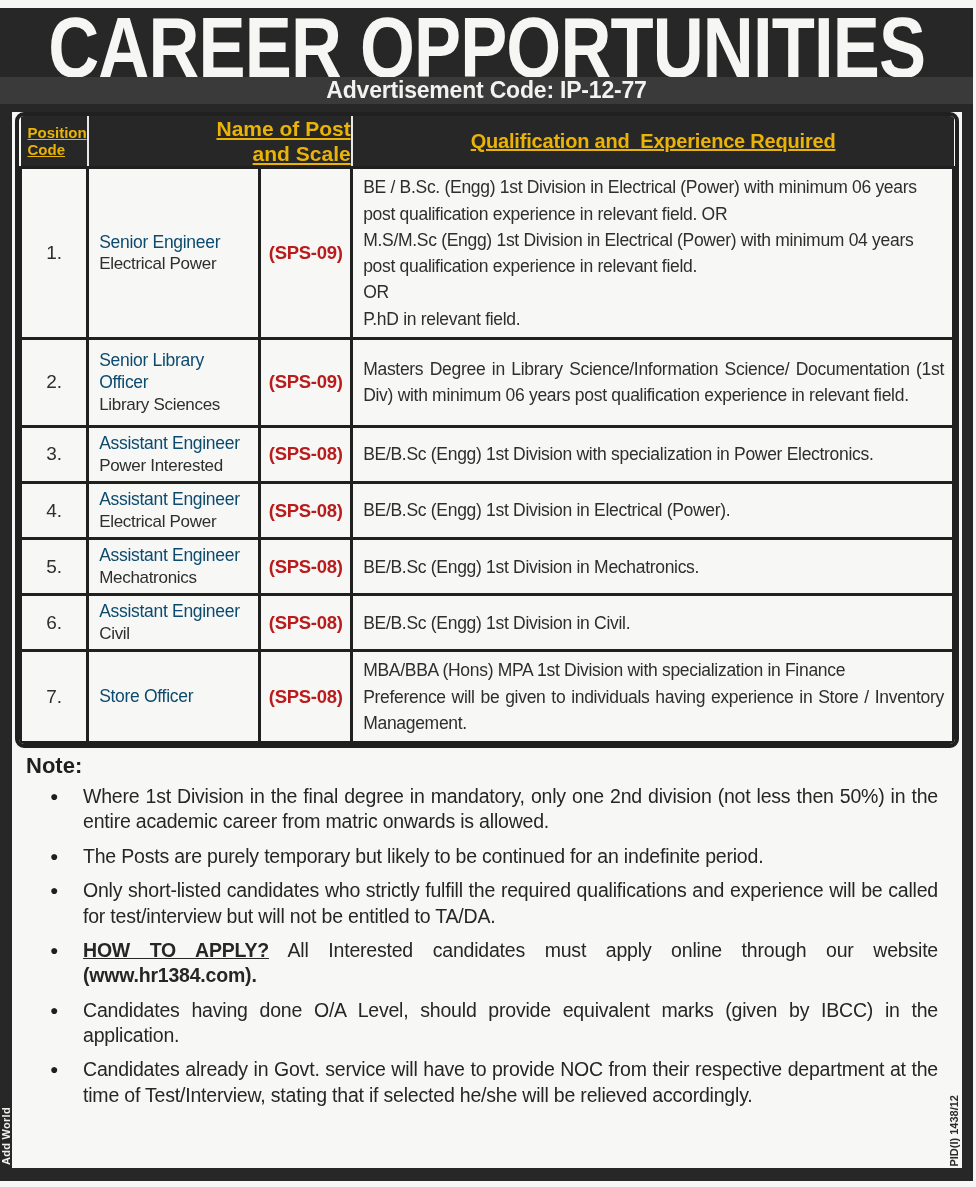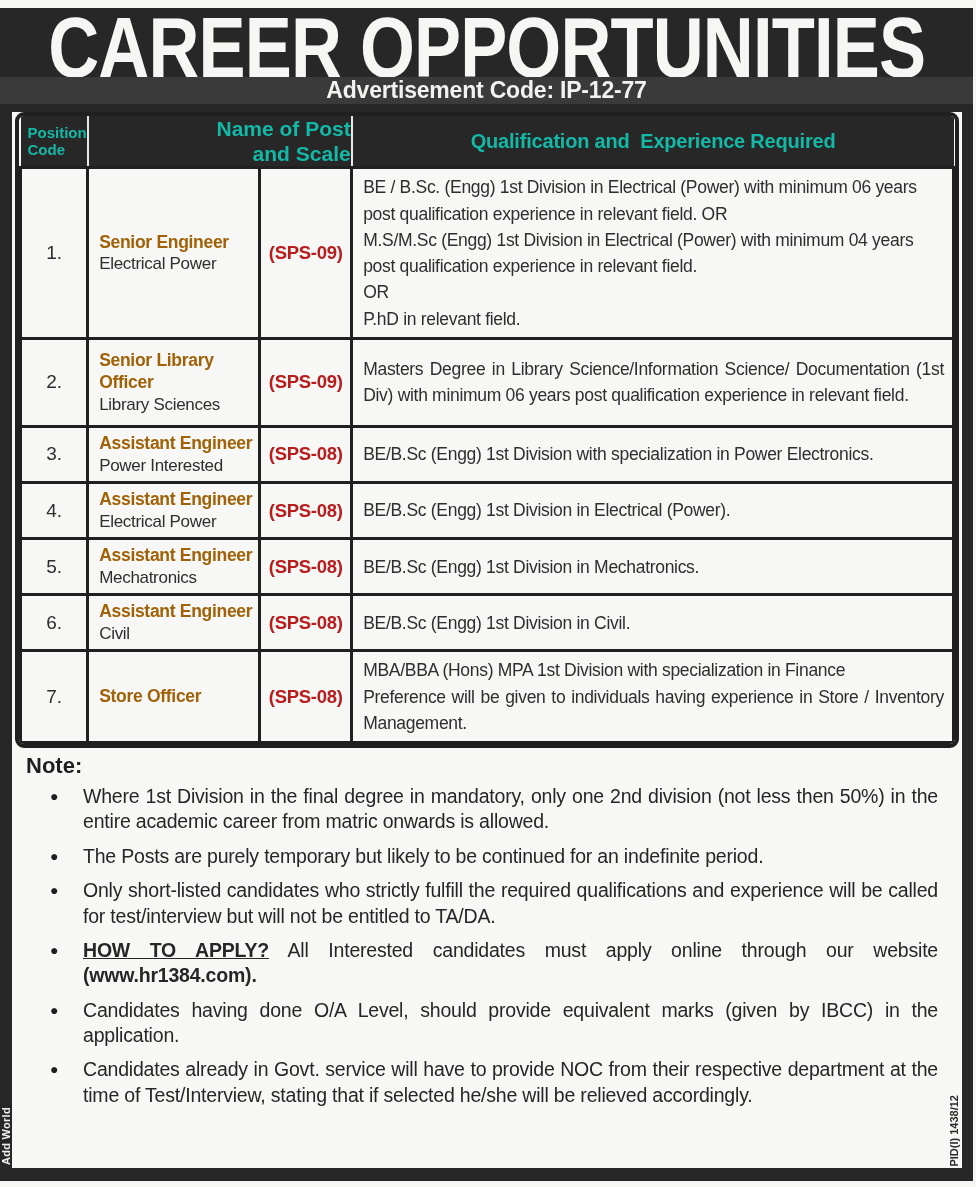--- a/index.html
+++ b/index.html
@@ -61,38 +61,38 @@
     margin: 0 3px;
     border: 4px solid #202020;
     border-radius: 9px;
     overflow: hidden;
     background: #f7f7f6;
   }
   table { width: 100%; border-collapse: collapse; }
   col.c1 { width: 64px; } col.c2 { width: 172px; } col.c3 { width: 92px; }
   thead tr { background: #272727; height: 50px; }
   th {
-    color: #14b8a6; font-weight: bold; vertical-align: middle;
-    white-space: pre-wrap; padding: 0;
+    color: #eab308; font-weight: bold; vertical-align: middle;
+    white-space: pre-wrap; padding: 0; text-decoration: underline;
   }
   th + th { border-left: 2px solid #e8e8e7; }
   th.h-pos  { font-size: 15px; text-align: left; padding-left: 7px; line-height: 1.15; }
   th.h-name { font-size: 21px; text-align: right; padding-left: 13px; line-height: 1.2; }
   th.h-qual { font-size: 20px; text-align: center; letter-spacing: -0.2px; }
   td { border: 3px solid #202020; vertical-align: middle; }
   tbody tr:nth-child(1) { height: 168px; }
   tbody tr:nth-child(2) { height: 88px; }
   tbody tr:nth-child(3) { height: 51px; }
   tbody tr:nth-child(4) { height: 51px; }
   tbody tr:nth-child(5) { height: 50px; }
   tbody tr:nth-child(6) { height: 49px; }
   tbody tr:nth-child(7) { height: 84px; }
   td.c-code  { text-align: center; font-size: 19px; color: #2e2e2e; }
   td.c-name  { padding: 5px 4px 5px 10px; }
-  td.c-name .post { font-weight: bold; font-size: 17.5px; line-height: 1.25; color: #a16207; letter-spacing: -0.3px; }
+  td.c-name .post { font-weight: normal; font-size: 17.5px; line-height: 1.25; color: #0c4a6e; letter-spacing: -0.3px; }
   td.c-name .dept { font-size: 17px; line-height: 1.25; color: #2e2e2e; letter-spacing: -0.3px; }
   td.c-scale { text-align: center; font-weight: bold; font-size: 18.5px; color: #b91c1c; letter-spacing: -0.3px; }
   td.c-qual  {
     padding: 5px 8px 5px 10px;
     font-size: 17.5px; line-height: 1.5; color: #2e2e2e;
     white-space: pre-line; letter-spacing: -0.3px;
   }
   td.c-qual.justify { text-align: justify; }
 
   

